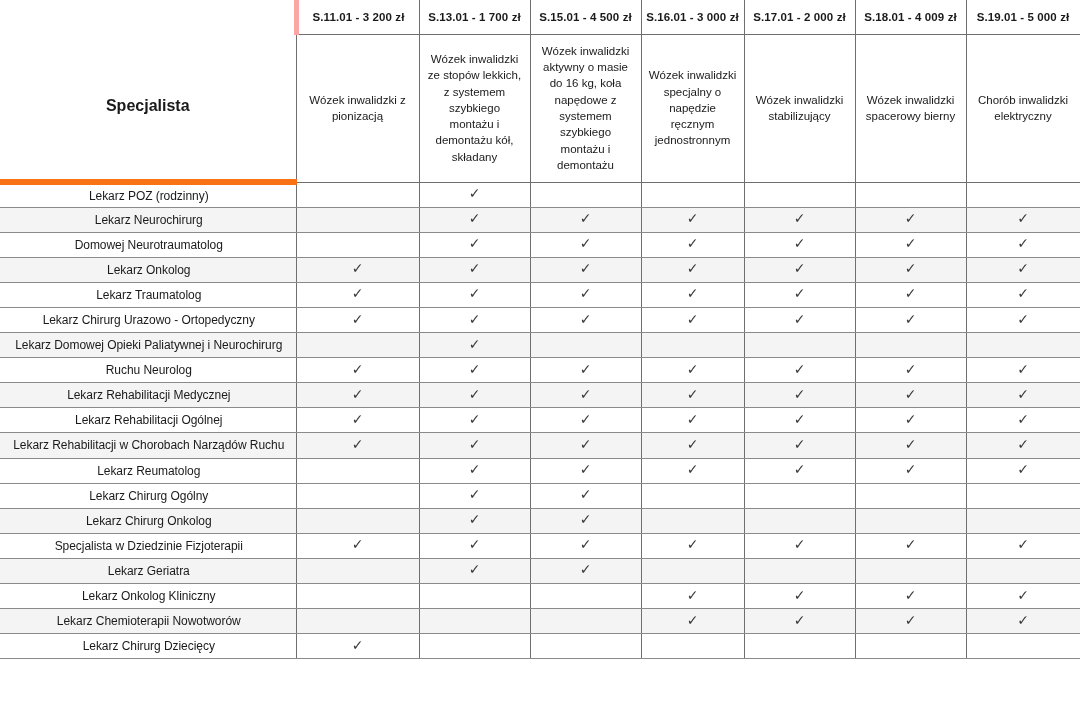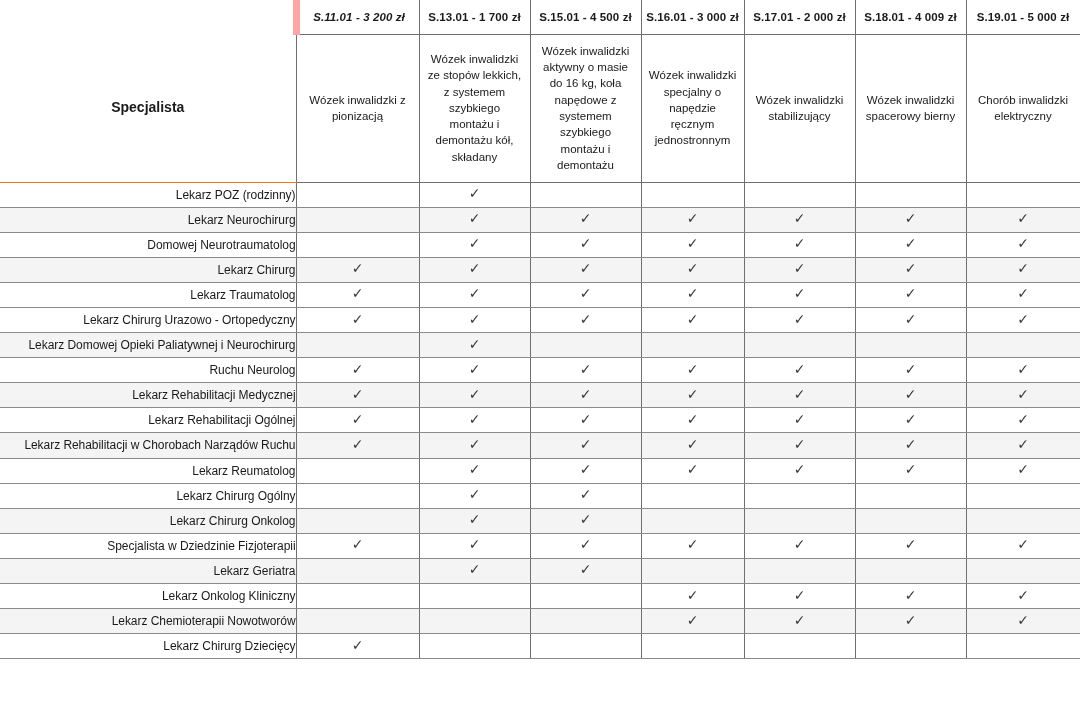--- a/index.html
+++ b/index.html
@@ -46,62 +46,62 @@
     letter-spacing: 0.1px;
     background: #ffffff;
     padding: 0 2px;
     white-space: nowrap;
   }
   tr.code-row th.spec-head {
     border: none;
     border-right: 1px solid #6f6f6f;
     background: #ffffff;
   }
-  tr.code-row th.first-code { border-left: 7px solid #fca5a5; font-style: italic; }
+  tr.code-row th.first-code { border-left: 5px solid #fca5a5; }
 
   
   tr.desc-row th {
     height: 148px;
     border: 1px solid #6f6f6f;
     border-top: none;
     font-size: 11.5px;
     font-weight: normal;
     text-align: center;
     vertical-align: middle;
     line-height: 1.42;
     background: #ffffff;
     padding: 4px 6px;
   }
   tr.desc-row th.spec-head-cell {
     border: none;
     border-right: 1px solid #6f6f6f;
-    border-bottom: 1px solid #f97316;
+    border-bottom: 6px solid #f97316;
     font-weight: bold;
-    font-size: 14px;
+    font-size: 16px;
     vertical-align: middle;
   }
 
   .spec-title-wrap {
     display: block;
     text-align: center;
   }
 
   
   tbody td {
     height: 25.1px;
     border: 1px solid #6f6f6f;
     border-top: none;
     border-bottom: 1px solid #8a8a8a;
     font-size: 12px;
     vertical-align: middle;
     padding: 0;
   }
   tbody td.spec {
     border-left: none;
-    text-align: right;
+    text-align: center;
     padding-left: 2px;
     white-space: nowrap;
     letter-spacing: -0.05px;
   }
   tbody td.mark {
     text-align: center;
   }
   tbody tr:last-child td { border-bottom: 1px solid #8a8a8a; }
 
   tbody tr.odd td  { background: #ffffff; }
@@ -182,21 +182,21 @@
         <td class="spec">Domowej Neurotraumatolog</td>
         <td class="mark"><span class="empty"></span></td>
         <td class="mark"><span class="check">✓</span></td>
         <td class="mark"><span class="check">✓</span></td>
         <td class="mark"><span class="check">✓</span></td>
         <td class="mark"><span class="check">✓</span></td>
         <td class="mark"><span class="check">✓</span></td>
         <td class="mark"><span class="check">✓</span></td>
       </tr>
       <tr class="even">
-        <td class="spec">Lekarz Chirurg</td>
+        <td class="spec">Lekarz Onkolog</td>
         <td class="mark"><span class="check">✓</span></td>
         <td class="mark"><span class="check">✓</span></td>
         <td class="mark"><span class="check">✓</span></td>
         <td class="mark"><span class="check">✓</span></td>
         <td class="mark"><span class="check">✓</span></td>
         <td class="mark"><span class="check">✓</span></td>
         <td class="mark"><span class="check">✓</span></td>
       </tr>
       <tr class="odd">
         <td class="spec">Lekarz Traumatolog</td>

